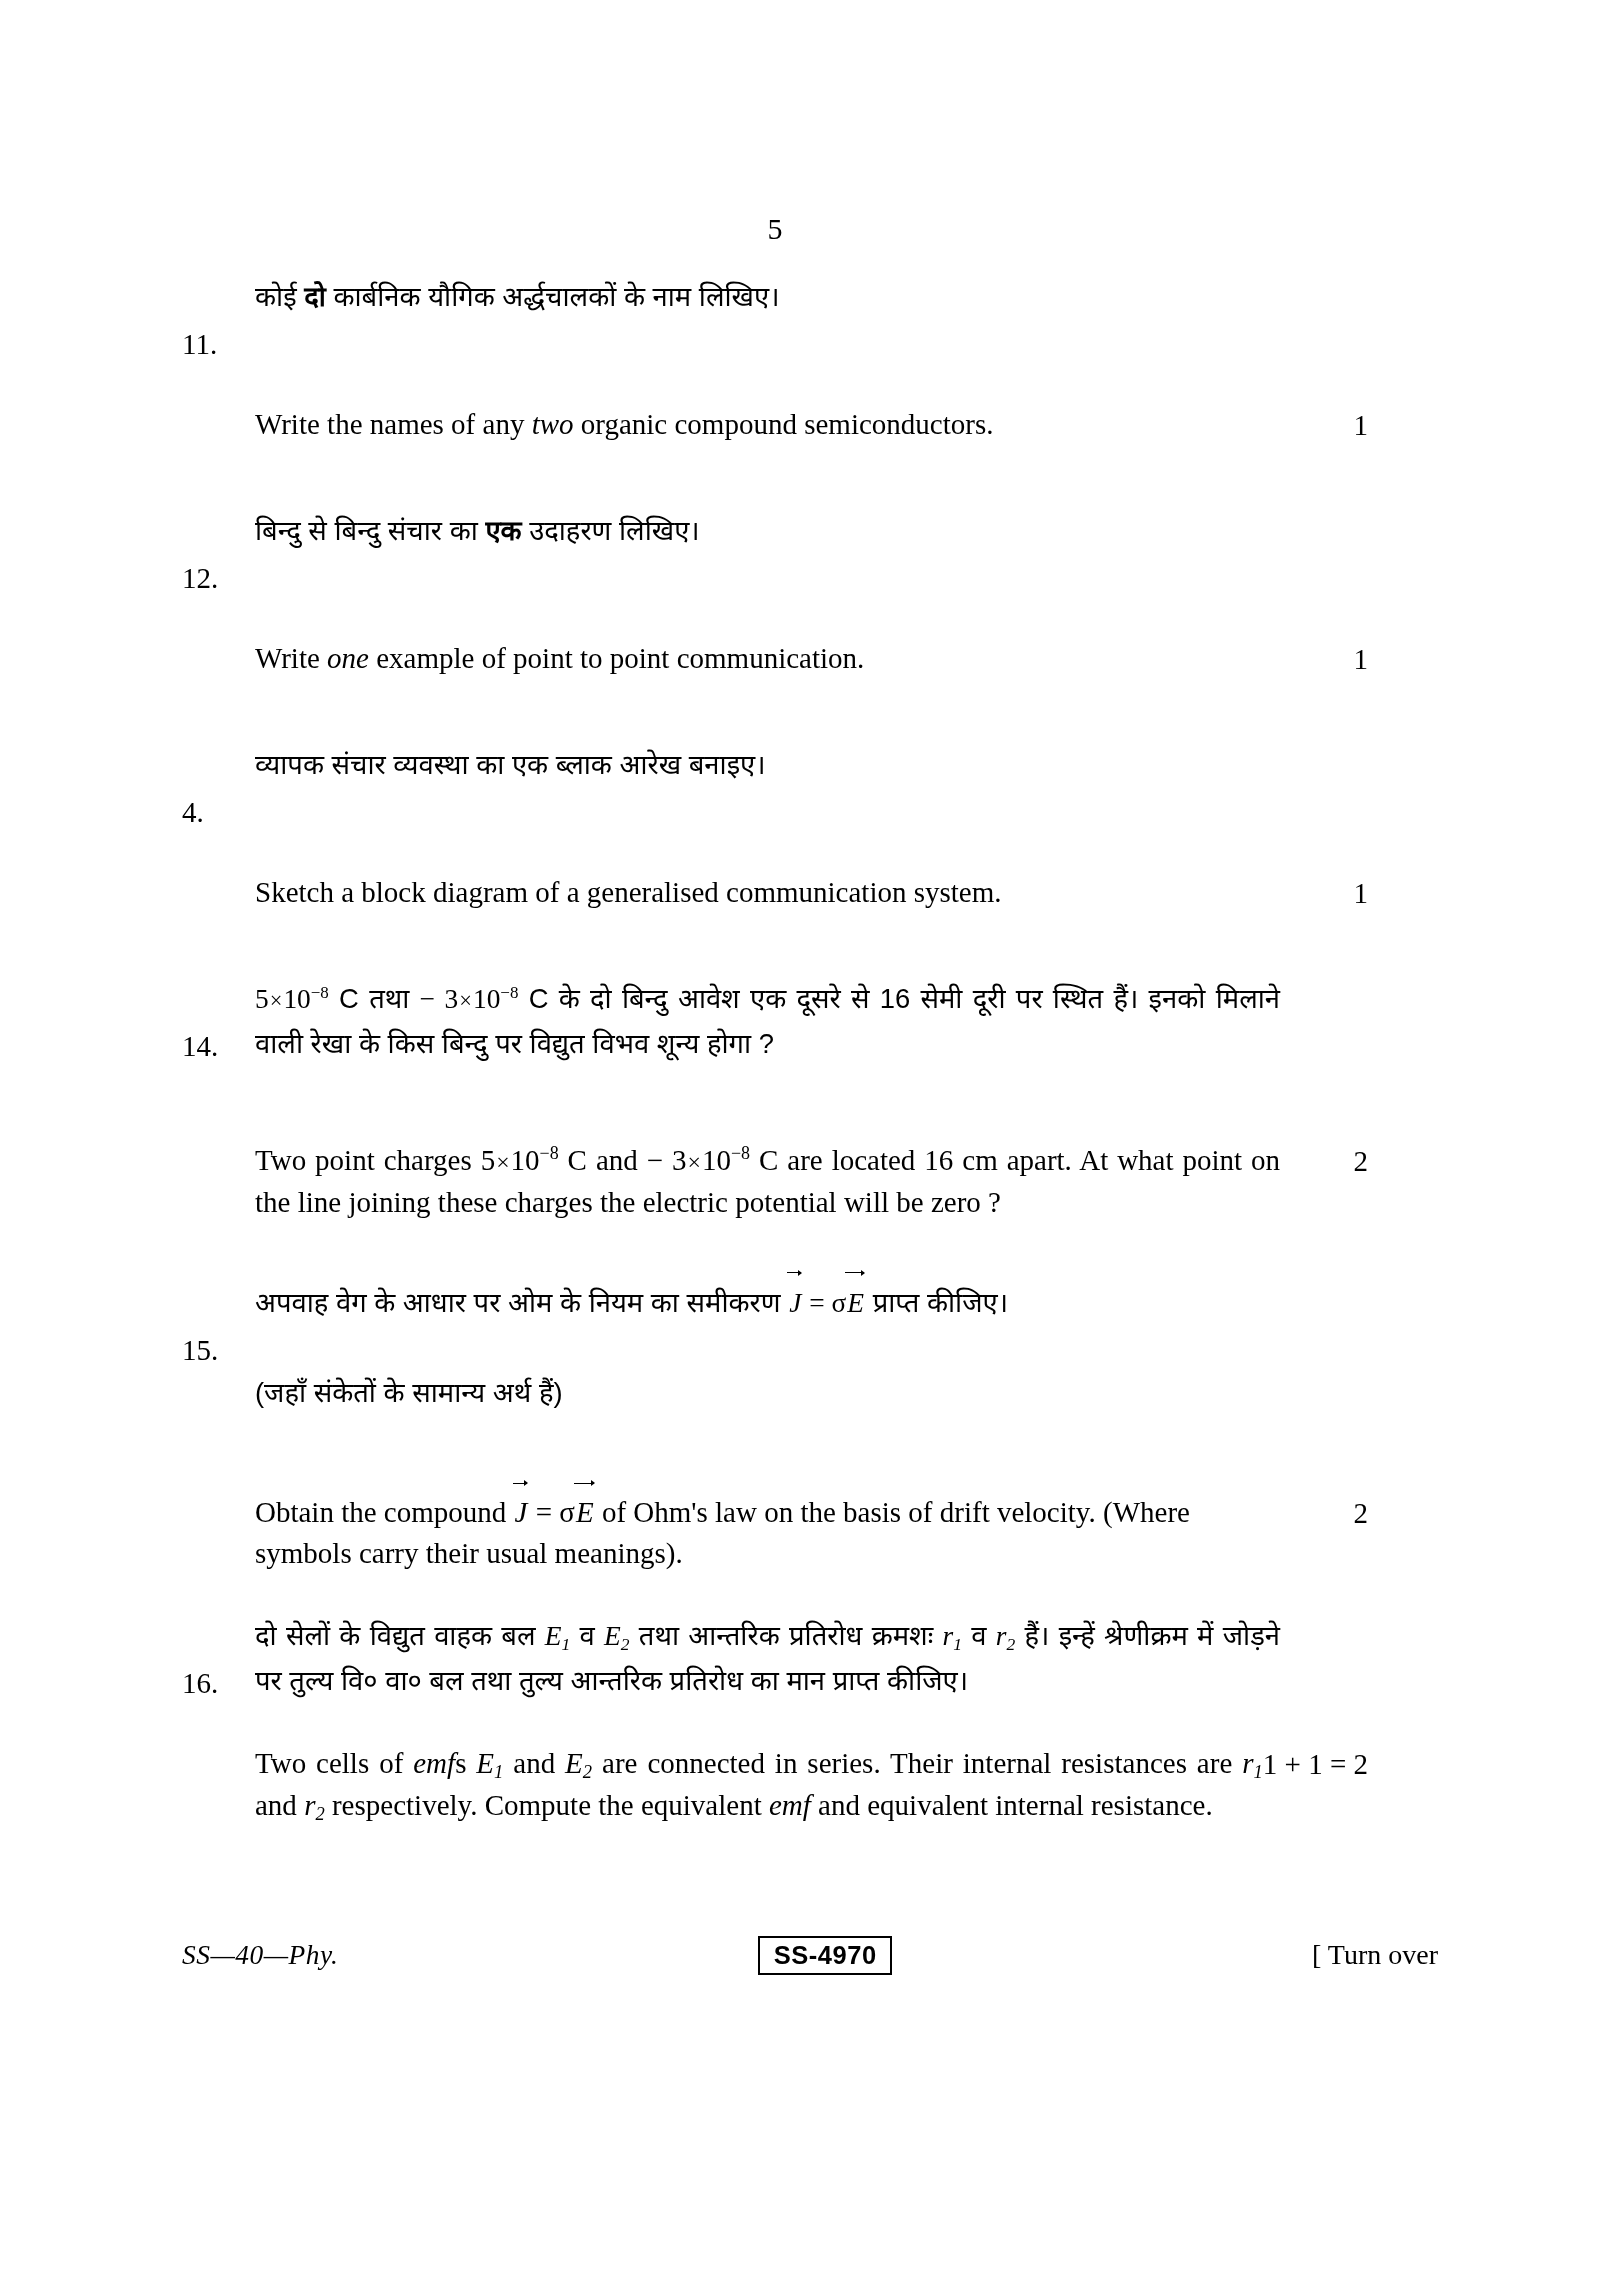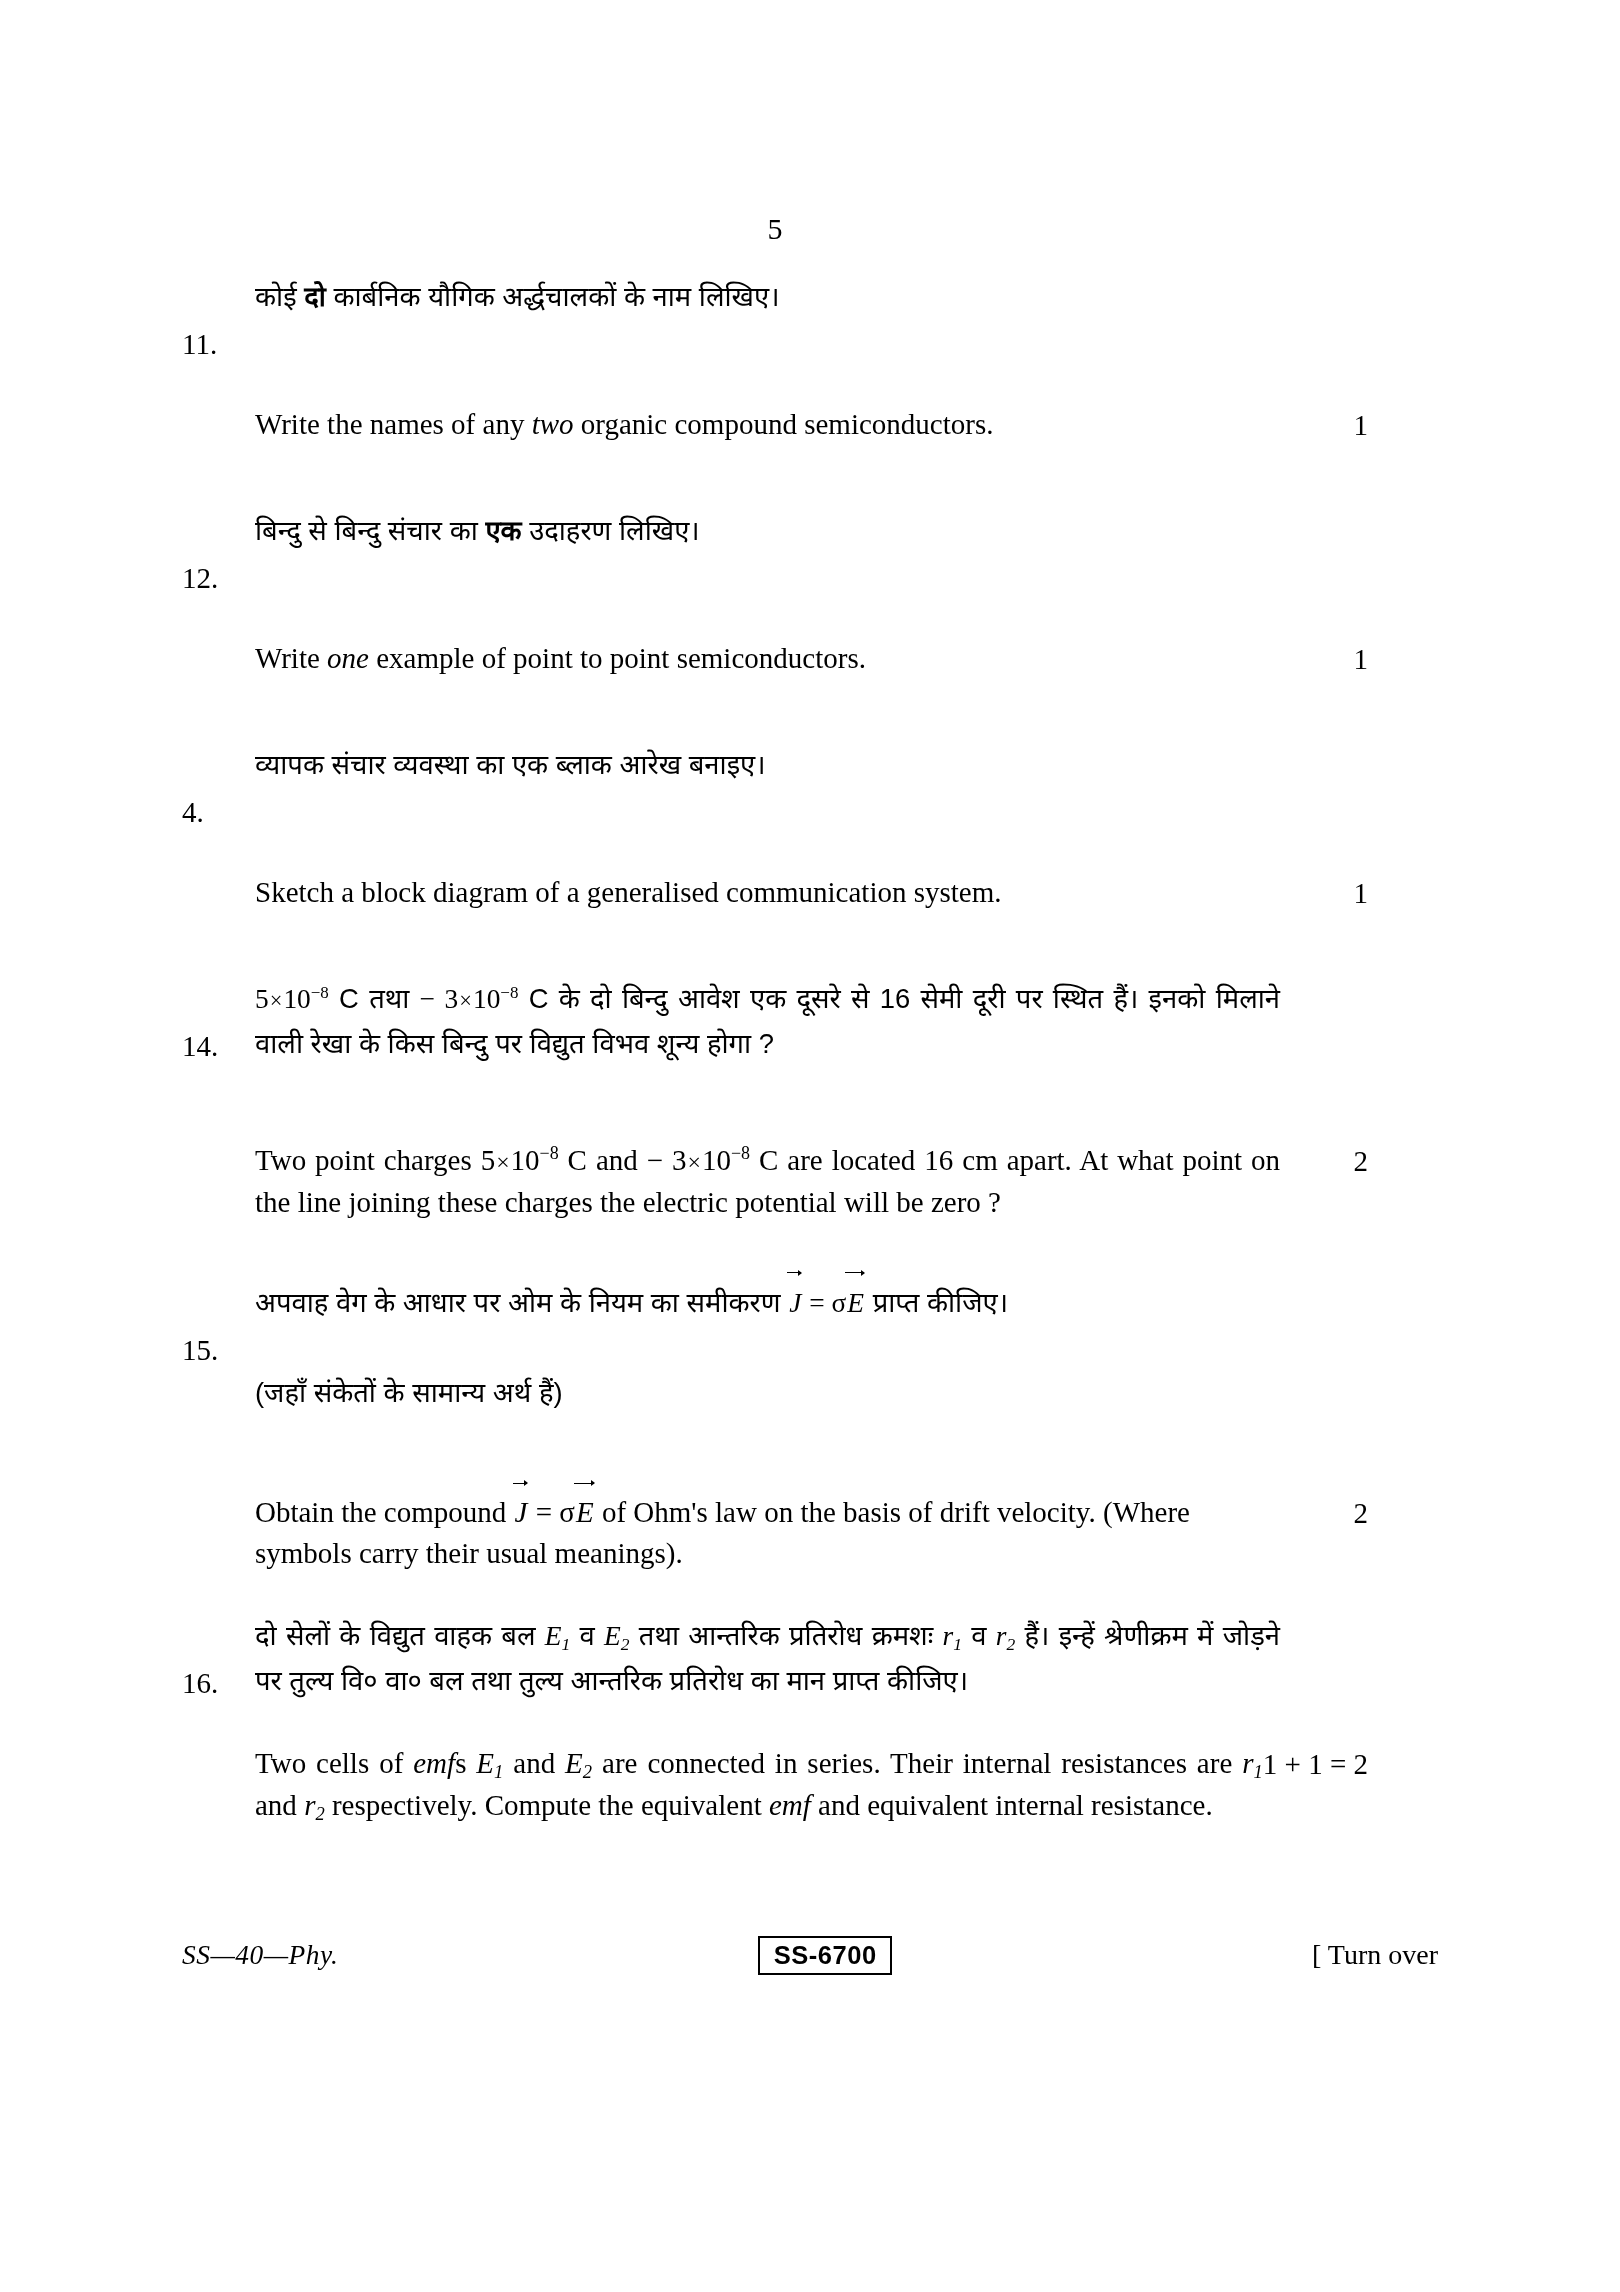--- a/index.html
+++ b/index.html
@@ -189,21 +189,21 @@
 
     <div class="qblock">
       <div class="row">
         <div class="qnum">12.</div>
         <div class="qbody hindi"><span>बिन्दु से बिन्दु संचार का </span><b class="bold-hindi">एक</b><span> उदाहरण लिखिए।</span></div>
         <div class="marks"></div>
       </div>
       <div class="gap-md"></div>
       <div class="row">
         <div class="qnum"></div>
-        <div class="qbody eng"><span>Write </span><i class="ital">one</i><span> example of point to point semiconductors.</span></div>
+        <div class="qbody eng"><span>Write </span><i class="ital">one</i><span> example of point to point communication.</span></div>
         <div class="marks">1</div>
       </div>
     </div>
 
     <div class="gap-lg"></div>
 
     <div class="qblock">
       <div class="row">
         <div class="qnum">4.</div>
         <div class="qbody hindi">व्यापक संचार व्यवस्था का एक ब्लाक आरेख बनाइए।</div>
@@ -267,18 +267,18 @@
         <div class="qnum"></div>
         <div class="qbody eng justify"><span>Two cells of </span><i class="ital">emf</i><span>s </span><span class="mathi"><span>E</span><sub class="sb">1</sub></span><span> and </span><span class="mathi"><span>E</span><sub class="sb">2</sub></span><span> are connected in series. Their internal resistances are </span><span class="mathi"><span>r</span><sub class="sb">1</sub></span><span> and </span><span class="mathi"><span>r</span><sub class="sb">2</sub></span><span> respectively. Compute the equivalent </span><i class="ital">emf</i><span> and equivalent internal resistance.</span></div>
         <div class="marks">1 + 1 = 2</div>
       </div>
     </div>
 
   </div>
 
   <div class="footer">
     <div class="footer-left">SS—40—Phy.</div>
-    <div class="footer-code">SS-6700</div>
+    <div class="footer-code">SS-4970</div>
     <div class="footer-right">[ Turn over</div>
   </div>
 
 </div>
 
 
 </body></html>

